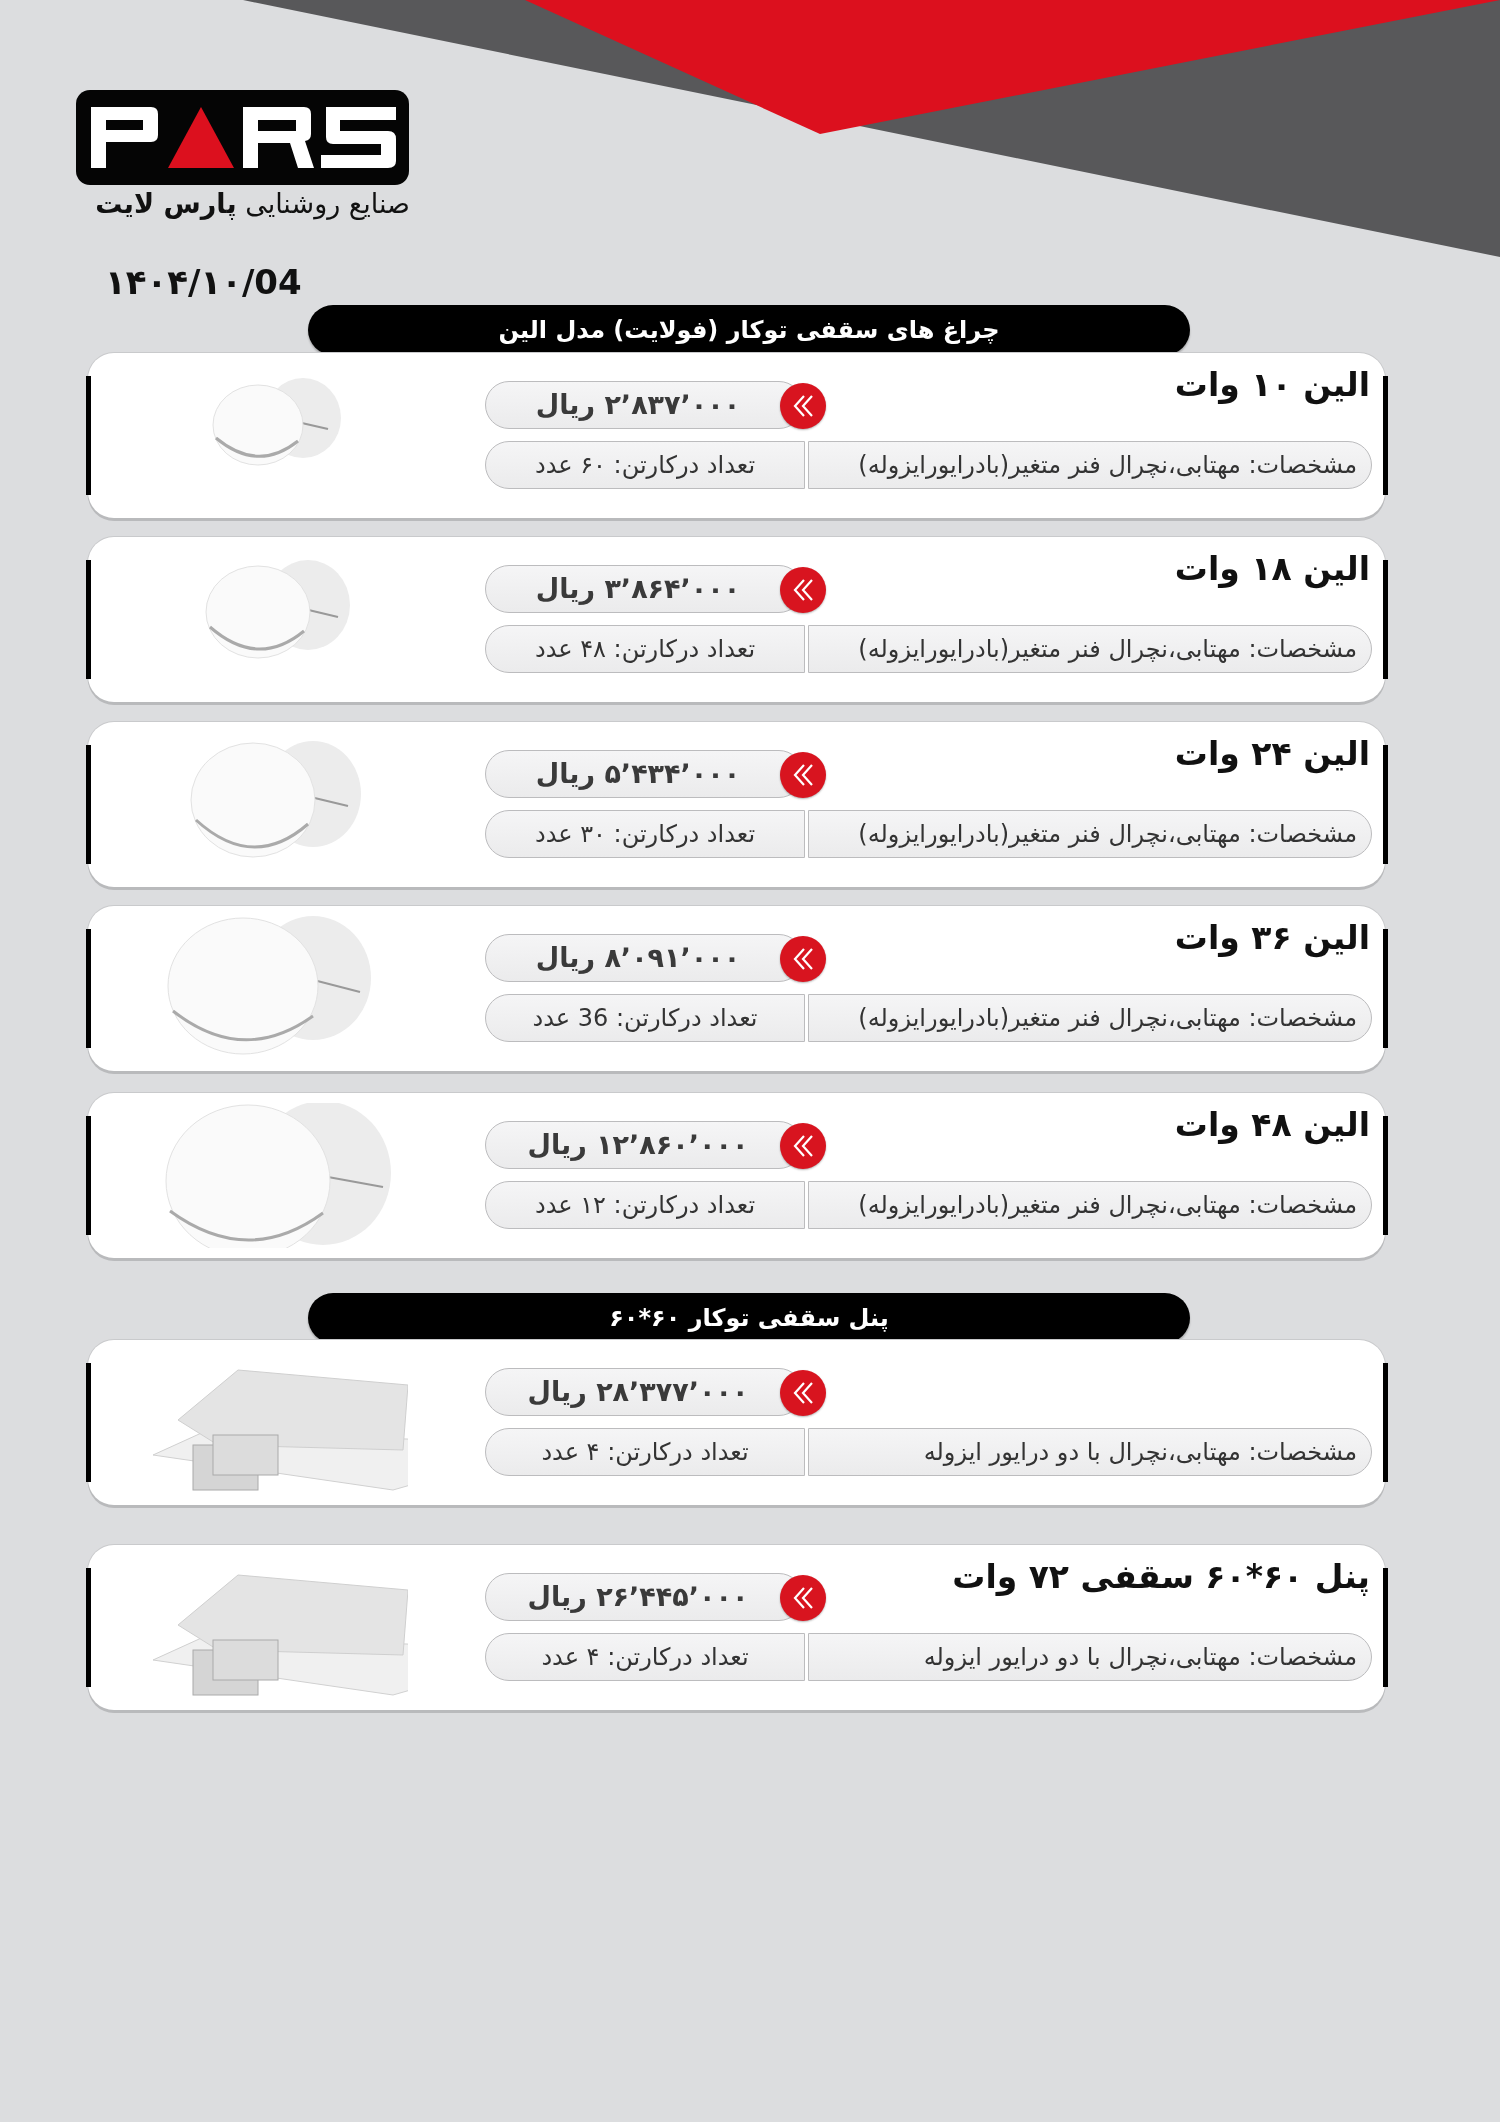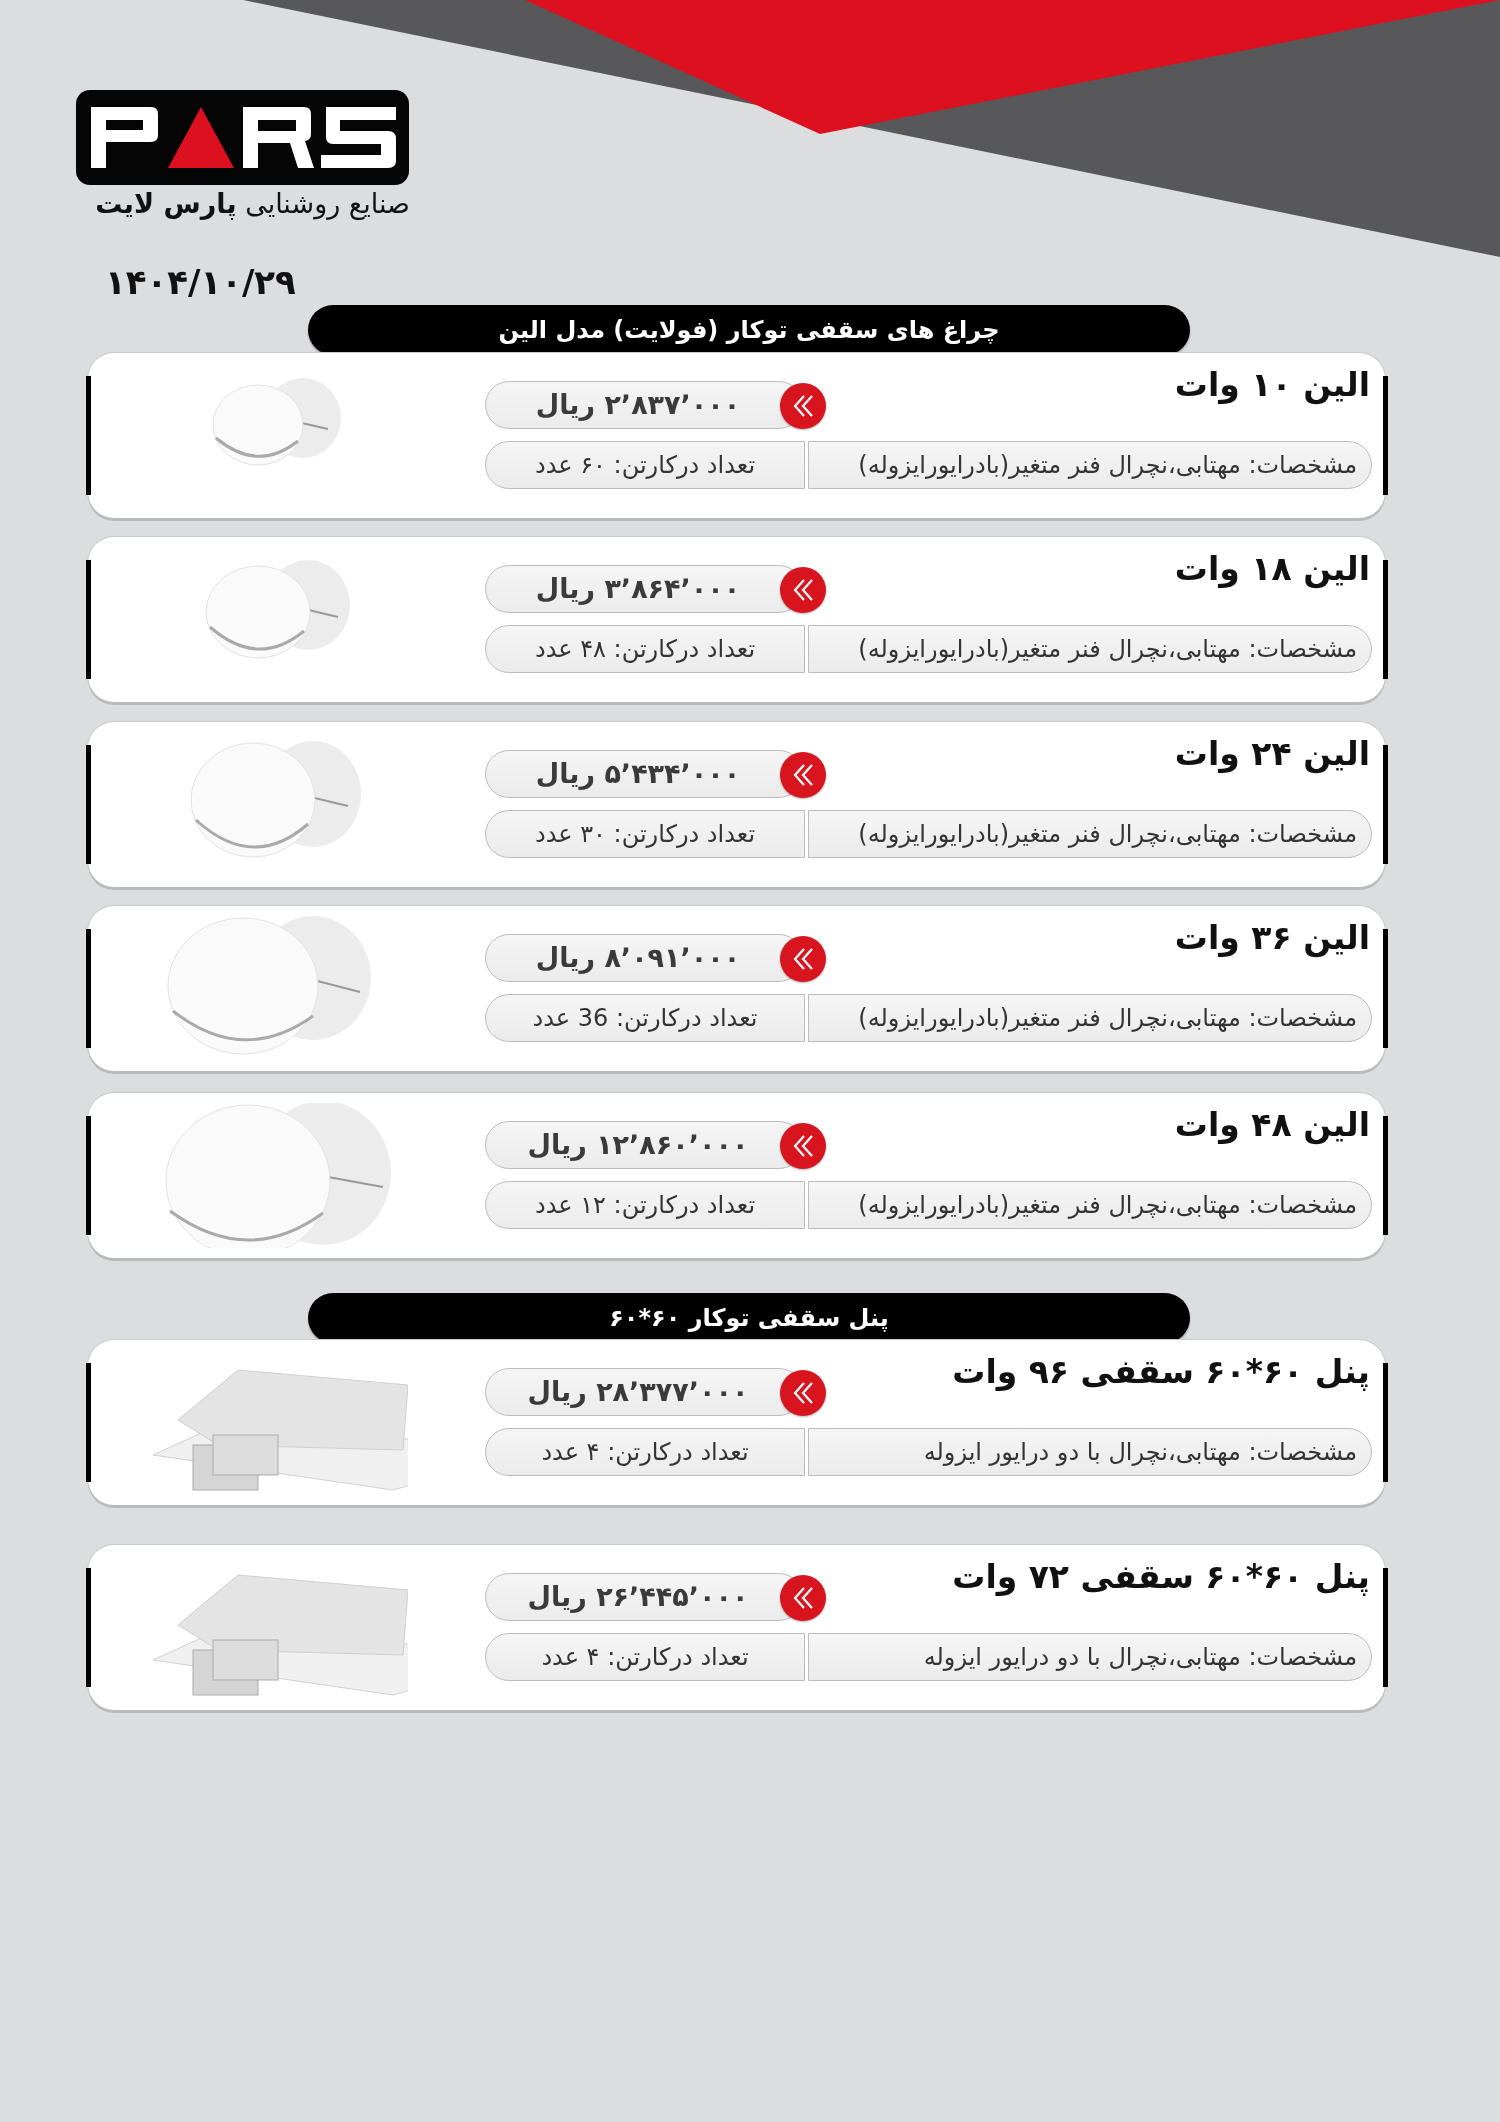--- a/index.html
+++ b/index.html
@@ -41,21 +41,21 @@
 
     <path d="M167,17 H228 Q235,17 235,24 V44 Q235,50 229,51 L238,78 H222 L214,53 H182 V78 H167 Z M182,30 V41 H220 V30 Z" fill="#fff" fill-rule="evenodd"></path>
 
     <path d="M250,17 H320 V30 H264 V41 H312 Q320,41 320,49 V71 Q320,78 312,78 H245 V65 H305 V54 H257 Q250,54 250,47 Z" fill="#fff"></path>
   </svg>
 </div>
 <div class="brand-sub">
   <span>صنایع روشنایی</span>
   <b>پارس لایت</b>
 </div>
-<div class="date">۱۴۰۴/۱۰/۲۹</div>
+<div class="date">۱۴۰۴/۱۰/04</div>
 
 <div class="section-bar" style="top:305px;">چراغ های سقفی توکار (فولایت) مدل الین</div>
 
 <div class="card" style="top:353px;">
   <div class="bar-l"></div>
   <div class="bar-r"></div>
   <svg class="prod-img" viewBox="0 0 280 145">
     <ellipse cx="175" cy="55" rx="38" ry="40" fill="#ececec"></ellipse>
     <line x1="165" y1="58" x2="200" y2="66" stroke="#999" stroke-width="2"></line>
     <ellipse cx="130" cy="62" rx="45" ry="40" fill="#fafafa" stroke="#e2e2e2"></ellipse>
@@ -156,21 +156,20 @@
 
 <div class="card" style="top:1340px;">
   <div class="bar-l"></div>
   <div class="bar-r"></div>
   <svg class="prod-img" viewBox="0 0 280 145">
     <polygon points="25,105 80,80 300,90 300,130 265,140" fill="#f0f0f0" stroke="#d0d0d0"></polygon>
     <polygon points="50,70 110,20 280,35 275,100 90,95" fill="#e4e4e4" stroke="#cfcfcf"></polygon>
     <rect x="65" y="95" width="65" height="45" fill="#d5d5d5" stroke="#aaa"></rect>
     <rect x="85" y="85" width="65" height="40" fill="#dcdcdc" stroke="#aaa"></rect>
   </svg>
-  <div class="title">پنل ۶۰*۶۰ سقفی ۹۶ وات</div>
   <div class="pill price">۲۸٬۳۷۷٬۰۰۰ ریال</div>
   <div class="arrow-btn">
     <svg width="46" height="46" viewBox="0 0 46 46">
         <path d="M24,13 L15,23 L24,33 M32,13 L23,23 L32,33" stroke="#fff" stroke-width="2.2" fill="none"></path>
       </svg>
   </div>
   <div class="pill qty">تعداد درکارتن: ۴ عدد</div>
   <div class="pill spec">مشخصات: مهتابی،نچرال با دو درایور ایزوله</div>
 </div>
 

